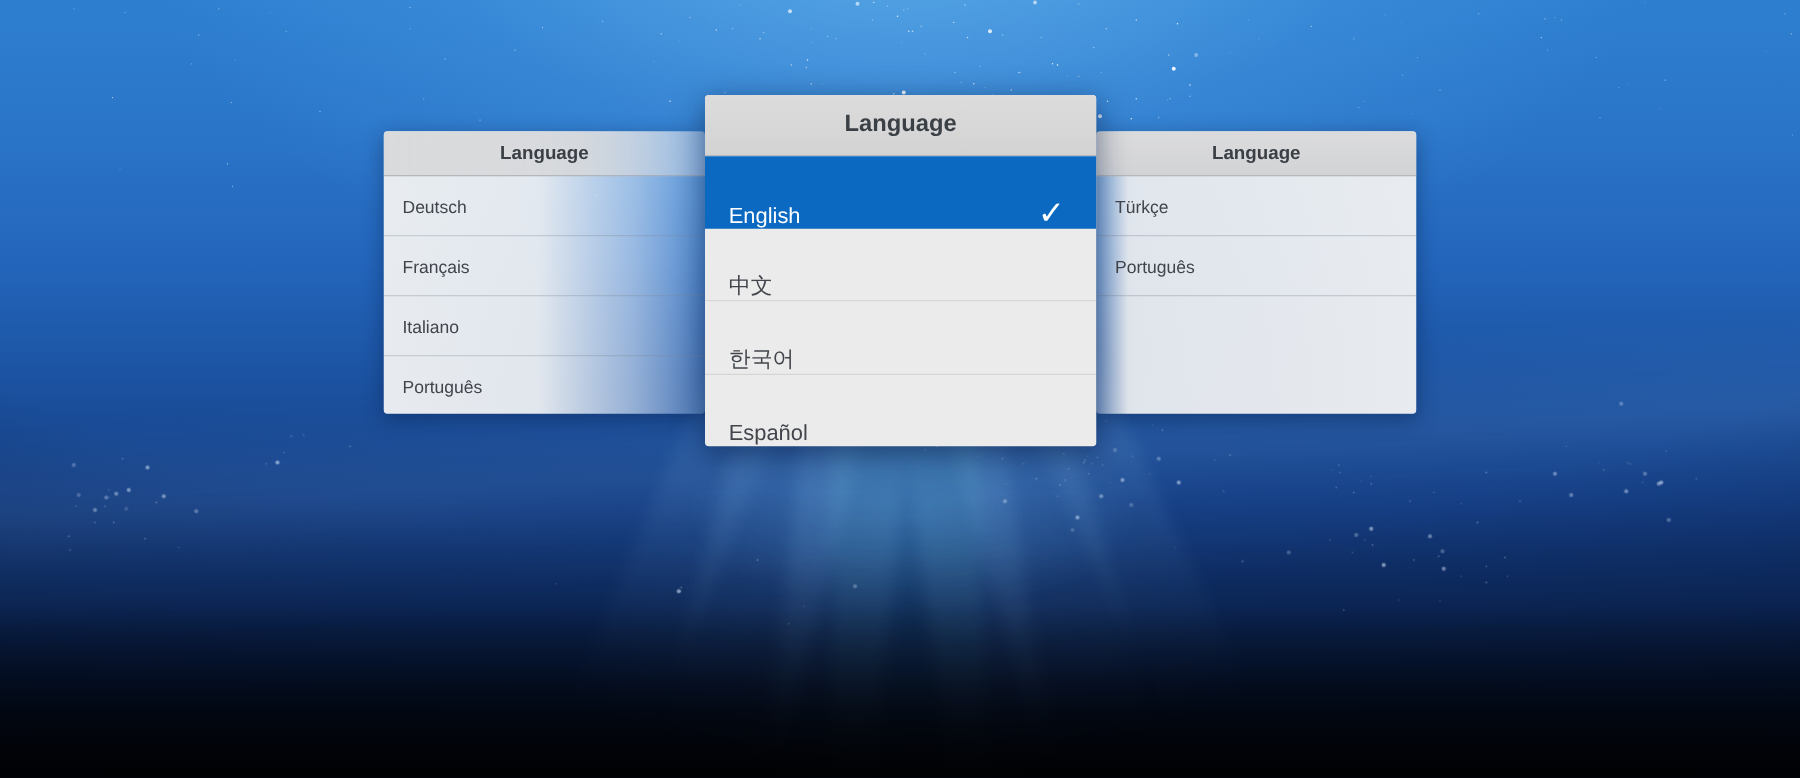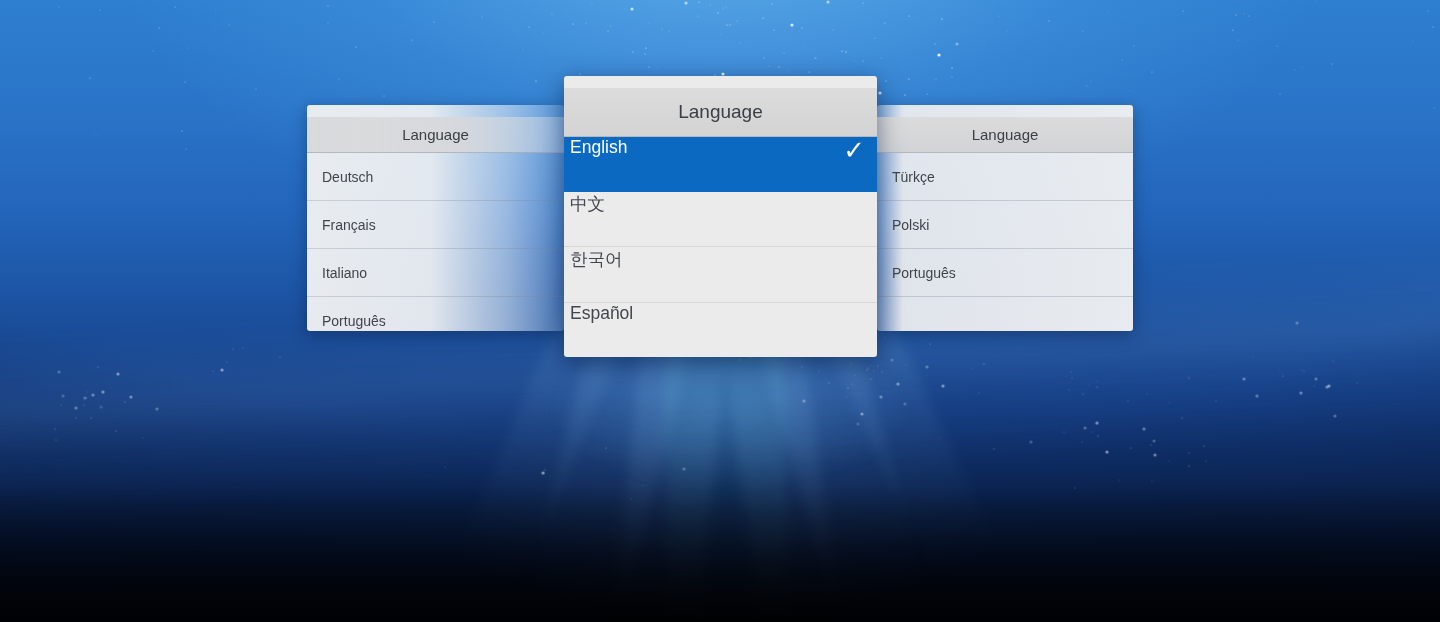--- a/index.html
+++ b/index.html
@@ -28,21 +28,21 @@
   }
   .ray.cyan { background:linear-gradient(to bottom, rgba(115,230,215,0) 30%, rgba(115,230,215,.12) 55%, rgba(115,230,215,.04) 78%, rgba(115,230,215,0) 94%); }
   .under-glow { position:absolute; left:470px; top:330px; width:520px; height:230px; pointer-events:none;
     background:radial-gradient(50% 50% at 50% 35%, rgba(110,190,245,.22) 0%, rgba(110,190,245,0) 70%); filter:blur(4px);
   }
   .dotlayer { position:absolute; width:2px; height:2px; border-radius:50%; background:transparent; pointer-events:none; }
 
   
   .panel { position:absolute; display:flex; flex-direction:column; border-radius:3px; overflow:hidden; }
   .panel-header { display:flex; align-items:center; justify-content:center;
-    font-weight:normal; color:#3b4046; border-bottom:1px solid rgba(150,155,162,.55); flex:none;margin-top:12px; }
+    font-weight:bold; color:#3b4046; border-bottom:1px solid rgba(150,155,162,.55); flex:none; }
 
   .panel.side { top:105px; width:257px; height:226px; box-shadow:0 4px 16px rgba(4,22,58,.38); }
   .panel.side .panel-header { height:36px; font-size:15px;
     background:linear-gradient(180deg, rgba(219,219,220,.97), rgba(209,210,212,.95)); }
   .panel.side .row { flex:none; height:48px; display:flex; align-items:center; padding:0 15px;
     font-size:14px; color:#41454b; border-bottom:1px solid rgba(125,135,150,.32); cursor:pointer; }
   .panel.side .row:last-of-type { border-bottom:1px solid rgba(125,135,150,.32); }
   .panel.side .row.no-sep, .panel.side .filler { border-bottom:none; }
 
   .panel.left { left:307px;
@@ -52,21 +52,21 @@
   .panel.left .row:last-of-type { border-bottom:none; }
 
   .panel.right { left:877px; width:256px;
     background:linear-gradient(to right, rgba(205,222,244,.50) 0%, rgba(234,236,239,.95) 10%, rgba(238,240,242,.97) 100%); }
   .panel.right .filler { flex:1; }
 
   .panel.center { left:564px; top:76px; width:313px; height:281px; z-index:10;
     background:#ebebeb; box-shadow:0 6px 24px rgba(3,20,55,.5); }
   .panel.center .panel-header { height:49px; font-size:19px;
     background:linear-gradient(180deg,#dcdcdc,#d3d3d3); }
-  .panel.center .row { flex:1; display:flex; align-items:flex-start; padding:0 6px;
+  .panel.center .row { flex:1; display:flex; align-items:flex-end; padding:0 19px;
     font-size:17.5px; color:#42464c; border-bottom:1px solid #d6d6d6; cursor:pointer; }
   .panel.center .row:last-of-type { border-bottom:none; }
   .panel.center .row.selected { background:#0b69c1; color:#ffffff; border-bottom:none;
     justify-content:space-between; }
   .check { font-size:26px; font-weight:bold; color:#ffffff; line-height:1; margin-right:6px; }
 </style>
 </head>
 <body>
 
 <div class="stage">
@@ -102,18 +102,17 @@
       <span class="check">✓</span>
     </div>
     <div class="row">中文</div>
     <div class="row">한국어</div>
     <div class="row">Español</div>
   </div>
 
   <div class="panel side right">
     <div class="panel-header">Language</div>
     <div class="row">Türkçe</div>
-    <div class="row">Polski</div>
     <div class="row">Português</div>
     <div class="filler"></div>
   </div>
 
 </div>
 
 </body></html>

